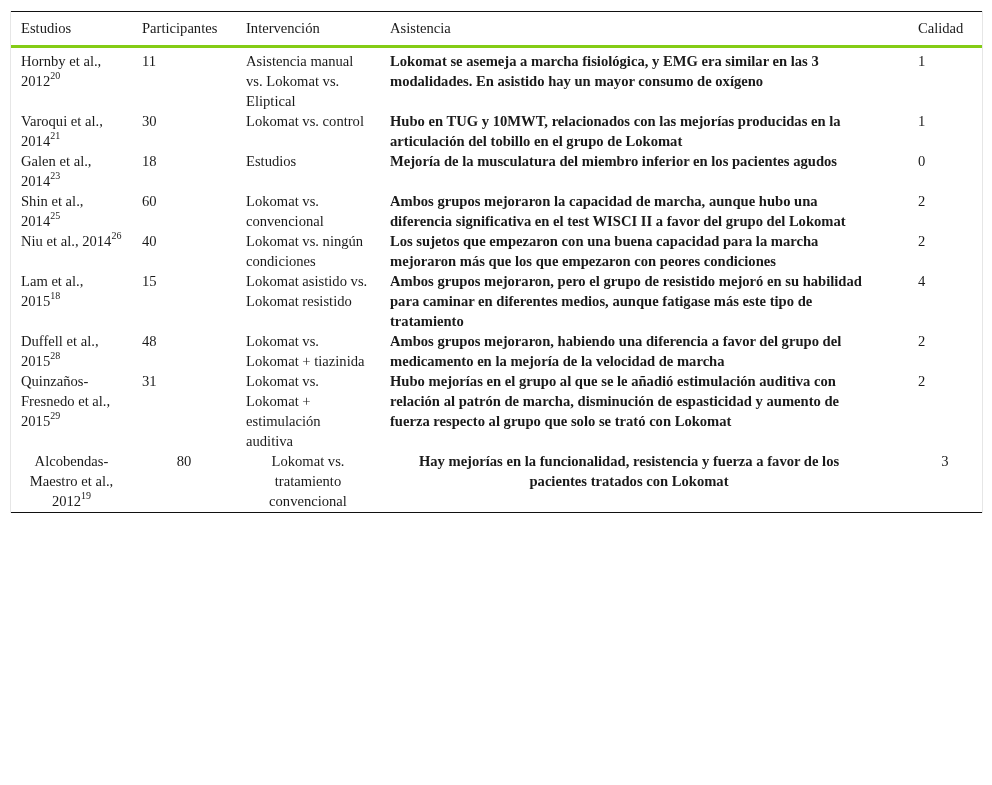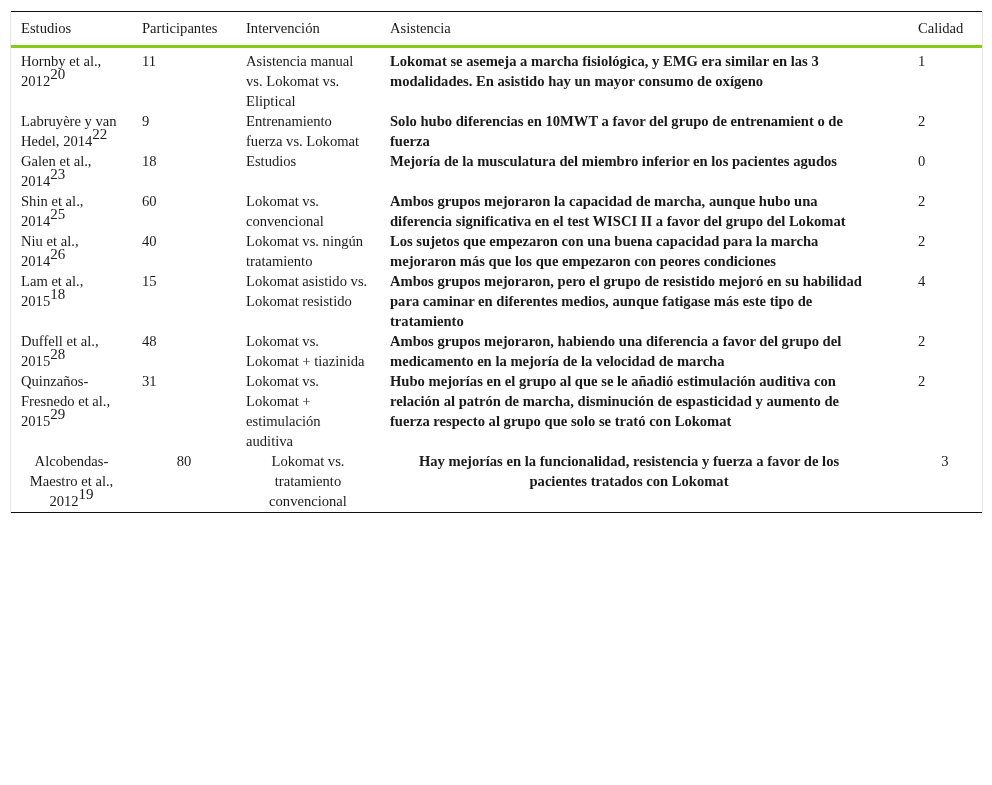--- a/index.html
+++ b/index.html
@@ -20,21 +20,21 @@
   th {
     font-weight: normal; text-align: left; vertical-align: top;
     padding: 6px 10px 7px 10px; line-height: 20px; height: 17px;
   }
   td {
     text-align: left; vertical-align: top;
     padding: 0 10px; line-height: 20px;
   }
   tbody tr:first-child td { padding-top: 3px; }
   tbody tr:last-child td { padding-bottom: 1px; text-align: center; }
-  sup { font-size: 15px; line-height: 0; position: relative; top: -1px; vertical-align: super; font-family: Liberation Serif, serif; }
+  sup { font-size: 10px; line-height: 0; position: relative; top: -1px; vertical-align: super; font-family: Liberation Serif, serif; }
   col.c1 { width: 121px; }
   col.c2 { width: 104px; }
   col.c3 { width: 144px; }
   col.c4 { width: 528px; }
   col.c5 { width: 74px; }
   td.res { padding-right: 40px; font-weight: bold; }
 </style>
 </head>
 <body>
 
@@ -58,44 +58,44 @@
     </thead>
     <tbody id="tbody">
         <tr>
           <td><span>Hornby et al., 2012</span><sup>20</sup></td>
           <td>11</td>
           <td>Asistencia manual vs. Lokomat vs. Eliptical</td>
           <td class="res">Lokomat se asemeja a marcha fisiológica, y EMG era similar en las 3 modalidades. En asistido hay un mayor consumo de oxígeno</td>
           <td>1</td>
         </tr>
         <tr>
-          <td><span>Labruyère y van Hedel, 2014</span><sup>22</sup></td>
-          <td>9</td>
-          <td>Entrenamiento fuerza vs. Lokomat</td>
-          <td class="res">Solo hubo diferencias en 10MWT a favor del grupo de entrenamient o de fuerza</td>
-          <td>2</td>
+          <td><span>Varoqui et al., 2014</span><sup>21</sup></td>
+          <td>30</td>
+          <td>Lokomat vs. control</td>
+          <td class="res">Hubo en TUG y 10MWT, relacionados con las mejorías producidas en la articulación del tobillo en el grupo de Lokomat</td>
+          <td>1</td>
         </tr>
         <tr>
           <td><span>Galen et al., 2014</span><sup>23</sup></td>
           <td>18</td>
           <td>Estudios</td>
           <td class="res">Mejoría de la musculatura del miembro inferior en los pacientes agudos</td>
           <td>0</td>
         </tr>
         <tr>
           <td><span>Shin et al., 2014</span><sup>25</sup></td>
           <td>60</td>
           <td>Lokomat vs. convencional</td>
           <td class="res">Ambos grupos mejoraron la capacidad de marcha, aunque hubo una diferencia significativa en el test WISCI II a favor del grupo del Lokomat</td>
           <td>2</td>
         </tr>
         <tr>
           <td><span>Niu et al., 2014</span><sup>26</sup></td>
           <td>40</td>
-          <td>Lokomat vs. ningún tratamiento</td>
+          <td>Lokomat vs. ningún condiciones</td>
           <td class="res">Los sujetos que empezaron con una buena capacidad para la marcha mejoraron más que los que empezaron con peores condiciones</td>
           <td>2</td>
         </tr>
         <tr>
           <td><span>Lam et al., 2015</span><sup>18</sup></td>
           <td>15</td>
           <td>Lokomat asistido vs. Lokomat resistido</td>
           <td class="res">Ambos grupos mejoraron, pero el grupo de resistido mejoró en su habilidad para caminar en diferentes medios, aunque fatigase más este tipo de tratamiento</td>
           <td>4</td>
         </tr>

